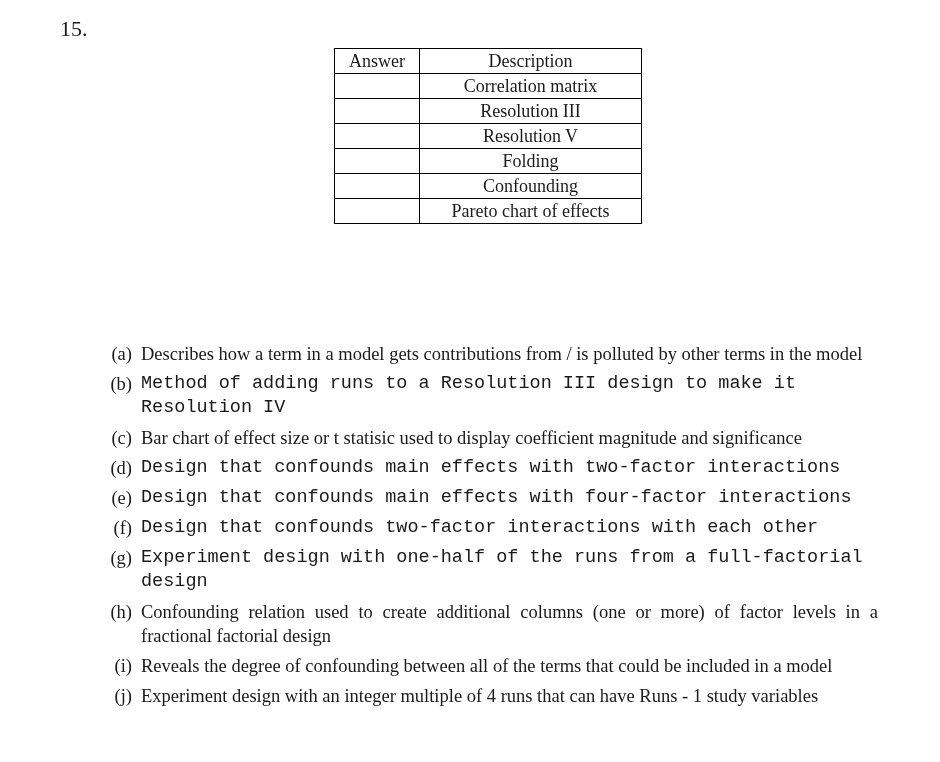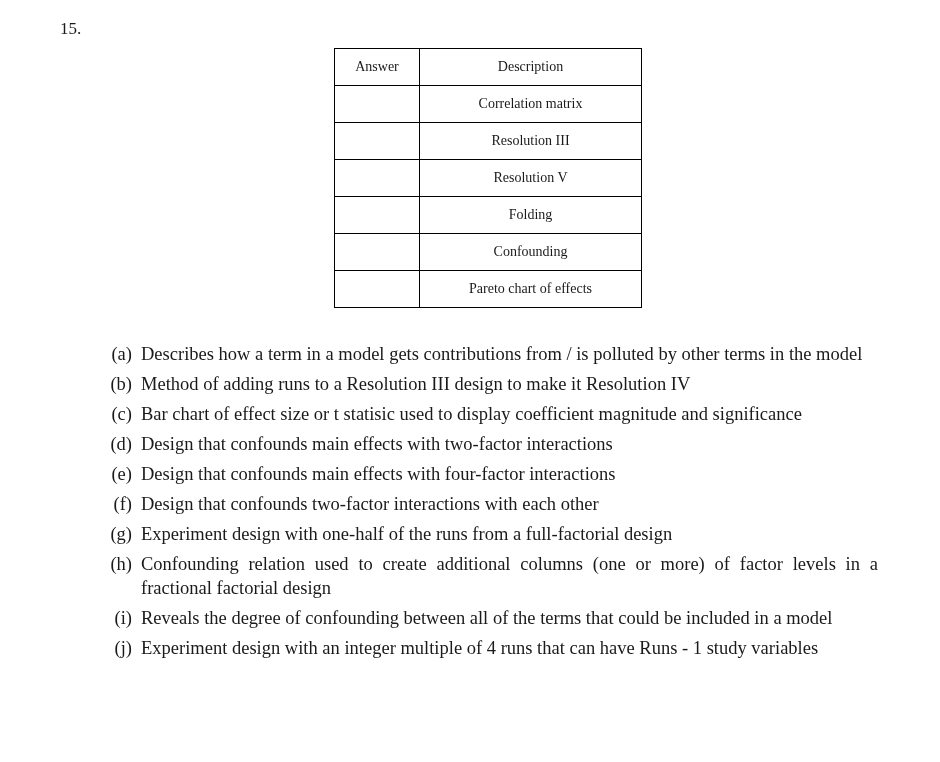--- a/index.html
+++ b/index.html
@@ -23,45 +23,45 @@
     position: absolute;
     left: 60px;
     top: 16px;
     width: 820px;
     display: flex;
     align-items: baseline;
   }
   .q-number {
     width: 37px;
     flex: 0 0 37px;
-    font-size: 17px;
+    font-size: 22px;
     line-height: 25px;
   }
   .q-text {
     font-size: 19.5px;
     line-height: 25px;
     white-space: nowrap;
   }
 
   
   .match-table {
     position: absolute;
     left: 334px;
     top: 48px;
     border-collapse: collapse;
     table-layout: fixed;
   }
   .match-table td, .match-table th {
     border: 1.1px solid #000000;
-    height: 37px;
+    height: 25px;
     padding: 0 14px;
     text-align: center;
     vertical-align: middle;
     font-weight: normal;
-    font-size: 14px;
+    font-size: 18px;
     line-height: 20px;
     box-sizing: border-box;
   }
   .col-answer  { width: 85px; }
   .col-desc    { width: 222px; }
 
   
   .options {
     position: absolute;
     left: 103px;
@@ -83,21 +83,21 @@
     box-sizing: border-box;
   }
   .opt-body {
     flex: 1 1 auto;
     font-size: 18.5px;
     line-height: 24px;
     text-align: justify;
     text-justify: inter-word;
     hyphens: manual;
   }
-  .opt-body.nojust { text-align: left; }
+  .opt-body.nojust { text-align: left; font-family: Liberation Mono, monospace; }
 </style>
 </head>
 <body>
 
 <div class="question">
   <span class="q-number">15.</span>
 </div>
 
 <table class="match-table">
   <colgroup>

